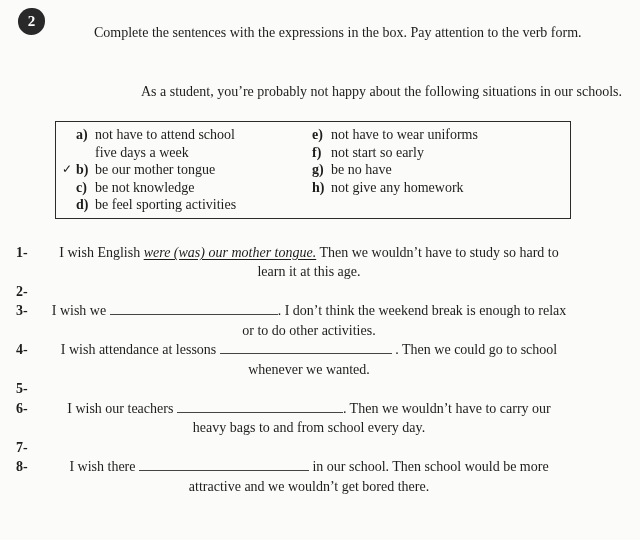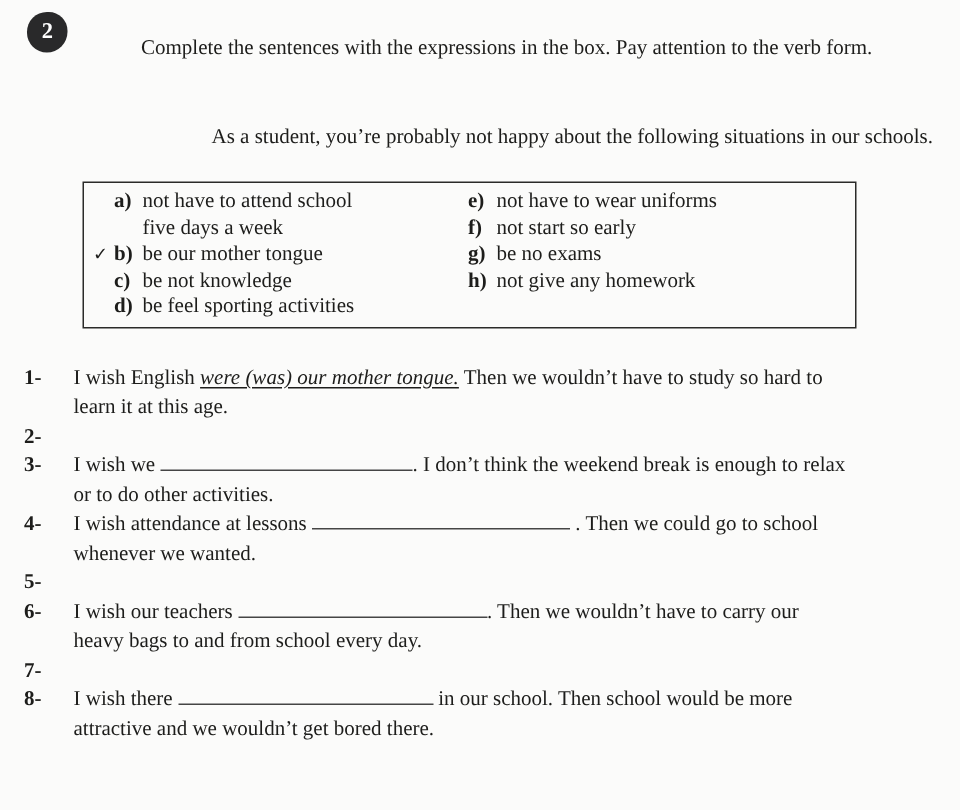--- a/index.html
+++ b/index.html
@@ -38,21 +38,21 @@
     font-size: 14px; line-height: 17.6px;
   }
   .bitem { display: flex; align-items: flex-start; }
   .check { flex: 0 0 14px; width: 14px; font-size: 12px; color: var(--ink, #1d1d1b); }
   .letter { flex: 0 0 19px; font-weight: bold; }
   .btext { white-space: pre-line; }
   
   .list { margin-top: 24px; font-size: 14px; line-height: 19.5px; }
   .srow { display: flex; }
   .num { flex: 0 0 33px; padding-left: 1px; font-weight: bold; }
-  .body { margin: 0; flex: 1; max-width: 520px; }
+  .body { margin: 0; flex: 1; max-width: 520px; text-align: center; }
   .blank {
     display: inline-block; height: 12px;
     border-bottom: 1.3px solid var(--blank_line, #454545);
     vertical-align: baseline;
   }
   .b2 { width: 158px; } .b3 { width: 168px; } .b4 { width: 172px; }
   .b5 { width: 186px; } .b6 { width: 166px; } .b7 { width: 148px; }
   .b8 { width: 170px; }
   .answer { font-style: italic; text-decoration: underline; text-underline-offset: 2px; }
 </style>
@@ -98,21 +98,21 @@
       <div class="bitem">
         <span class="letter">e)</span>
         <span class="btext">not have to wear uniforms</span>
       </div>
       <div class="bitem">
         <span class="letter">f)</span>
         <span class="btext">not start so early</span>
       </div>
       <div class="bitem">
         <span class="letter">g)</span>
-        <span class="btext">be no exams</span>
+        <span class="btext">be no have</span>
       </div>
       <div class="bitem">
         <span class="letter">h)</span>
         <span class="btext">not give any homework</span>
       </div>
     </div>
   </div>
 
   <div class="list">
 

